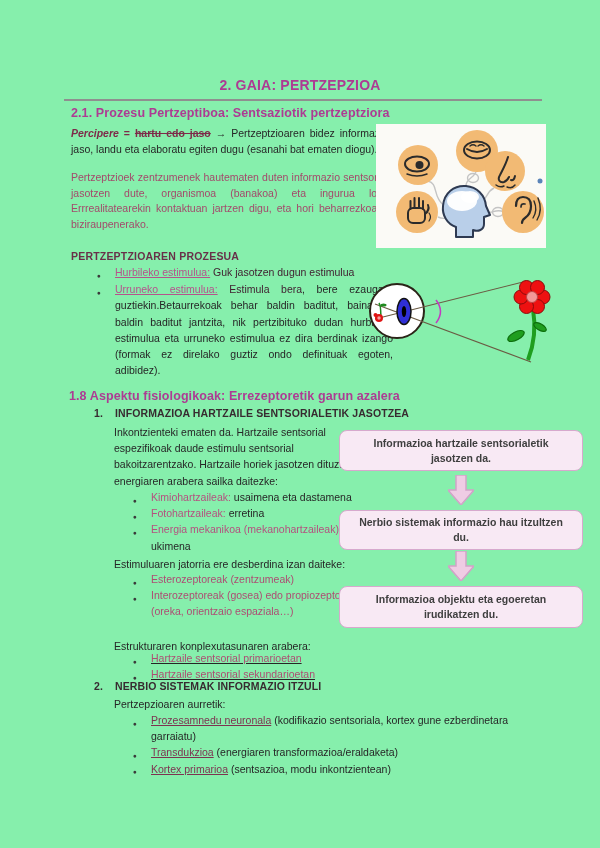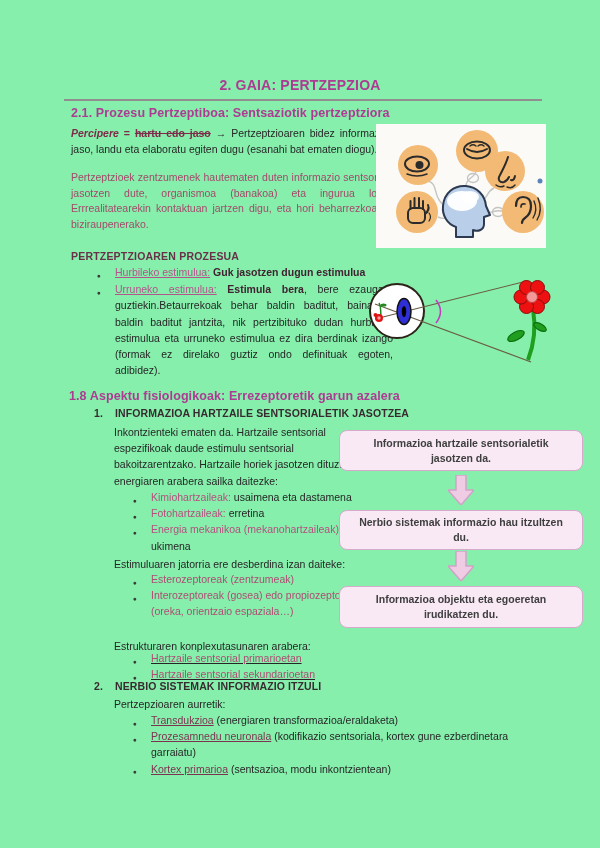--- a/index.html
+++ b/index.html
@@ -21,21 +21,21 @@
   .eqsign{font-weight:700;color:#7d2b49;}
   .strike{font-weight:700;color:#7d2b49;text-decoration:line-through;}
   .caps-maroon{font-size:10.5px;font-weight:600;color:#683049;letter-spacing:.2px;}
   .proc{top:250px;left:71px;}
   ul.blist{list-style:none;margin:0;padding:0;font-size:10.5px;line-height:16.2px;}
   ul.blist li{position:relative;padding-left:20px;}
   ul.blist li::before{content:"●";position:absolute;left:2px;top:3.5px;font-size:6.5px;color:#3a3a3a;}
   .list1{top:264px;left:95px;width:298px;}
   .list1 li{text-align:justify;margin-bottom:1px;}
   .term-underline{color:#b5538c;text-decoration:underline;}
-  .bold-dark{font-weight:700;color:#402231;}
+  .bold-dark{font-weight:400;color:#402231;}
   .itemhead{font-size:10.5px;font-weight:700;color:#372b30;letter-spacing:.1px;}
   .itemhead .num{display:inline-block;width:21px;}
   .i1head{top:407px;left:94px;}
   .i2head{top:680px;left:94px;}
   .body-sm{font-size:10.5px;line-height:16.2px;}
   .intro1{top:424px;left:114px;width:248px;}
   .elist{top:489px;left:131px;width:222px;}
   .term-rose{color:#b4517f;}
   .label{top:556px;left:114px;}
   .olist{top:571px;left:131px;width:236px;}
@@ -208,18 +208,18 @@
   <svg class="abs flowarrow fa2" viewBox="0 0 26 30">
     <polygon points="8,0 18,0 18,15 26,15 13,30 0,15 8,15" fill="#efcce4" stroke="#d2a2c8" stroke-width="1.5"></polygon>
   </svg>
   <div class="abs flowbox fb3">Informazioa objektu eta egoeretan irudikatzen du.</div>
 
   <div class="abs itemhead i2head"><span class="num">2.</span><span>NERBIO SISTEMAK INFORMAZIO ITZULI</span></div>
 
   <div class="abs body-sm intro2">Pertzepzioaren aurretik:</div>
 
   <ul class="abs blist list2">
+    <li><span class="maroon-ul">Prozesamnedu neuronala</span><span> (kodifikazio sentsoriala, kortex gune ezberdinetara garraiatu)</span></li>
     <li><span class="maroon-ul">Transdukzioa</span><span> (energiaren transformazioa/eraldaketa)</span></li>
-    <li><span class="maroon-ul">Prozesamnedu neuronala</span><span> (kodifikazio sentsoriala, kortex gune ezberdinetara garraiatu)</span></li>
     <li><span class="maroon-ul">Kortex primarioa</span><span> (sentsazioa, modu inkontzientean)</span></li>
   </ul>
 
 </div>
 
 </body></html>

